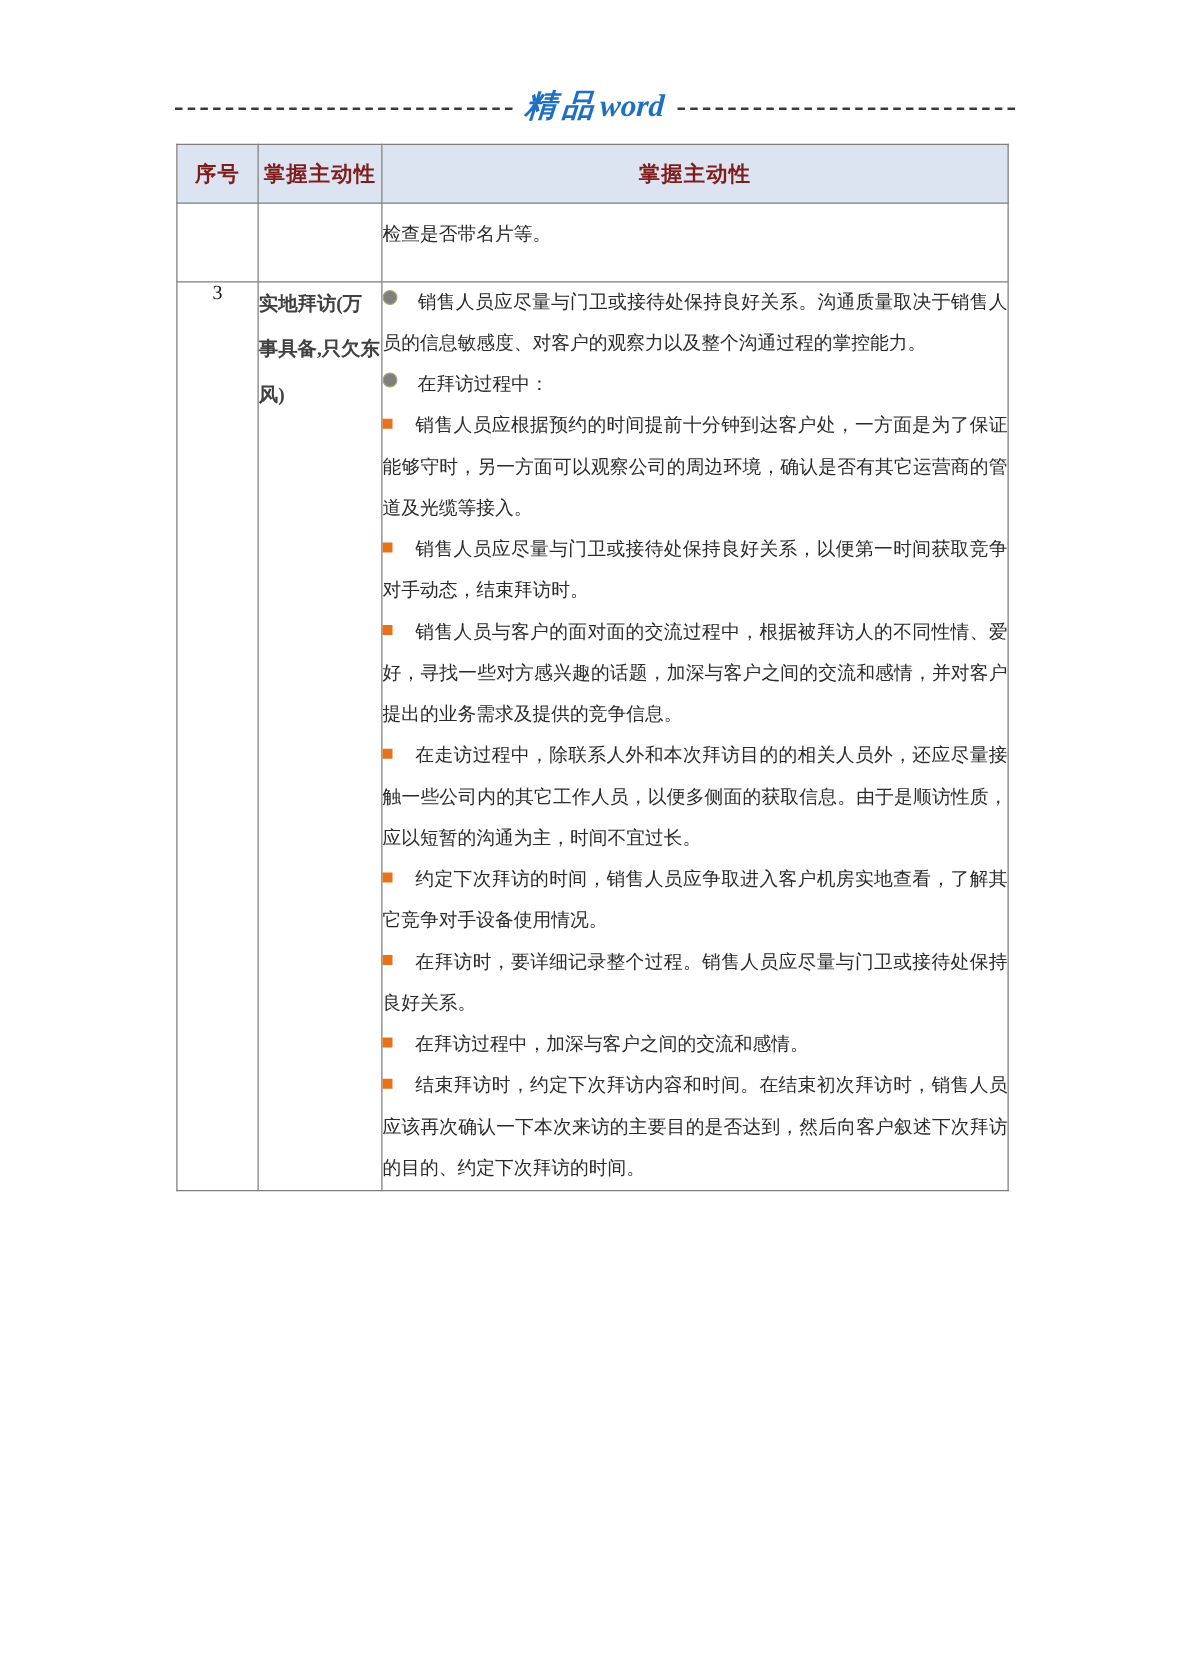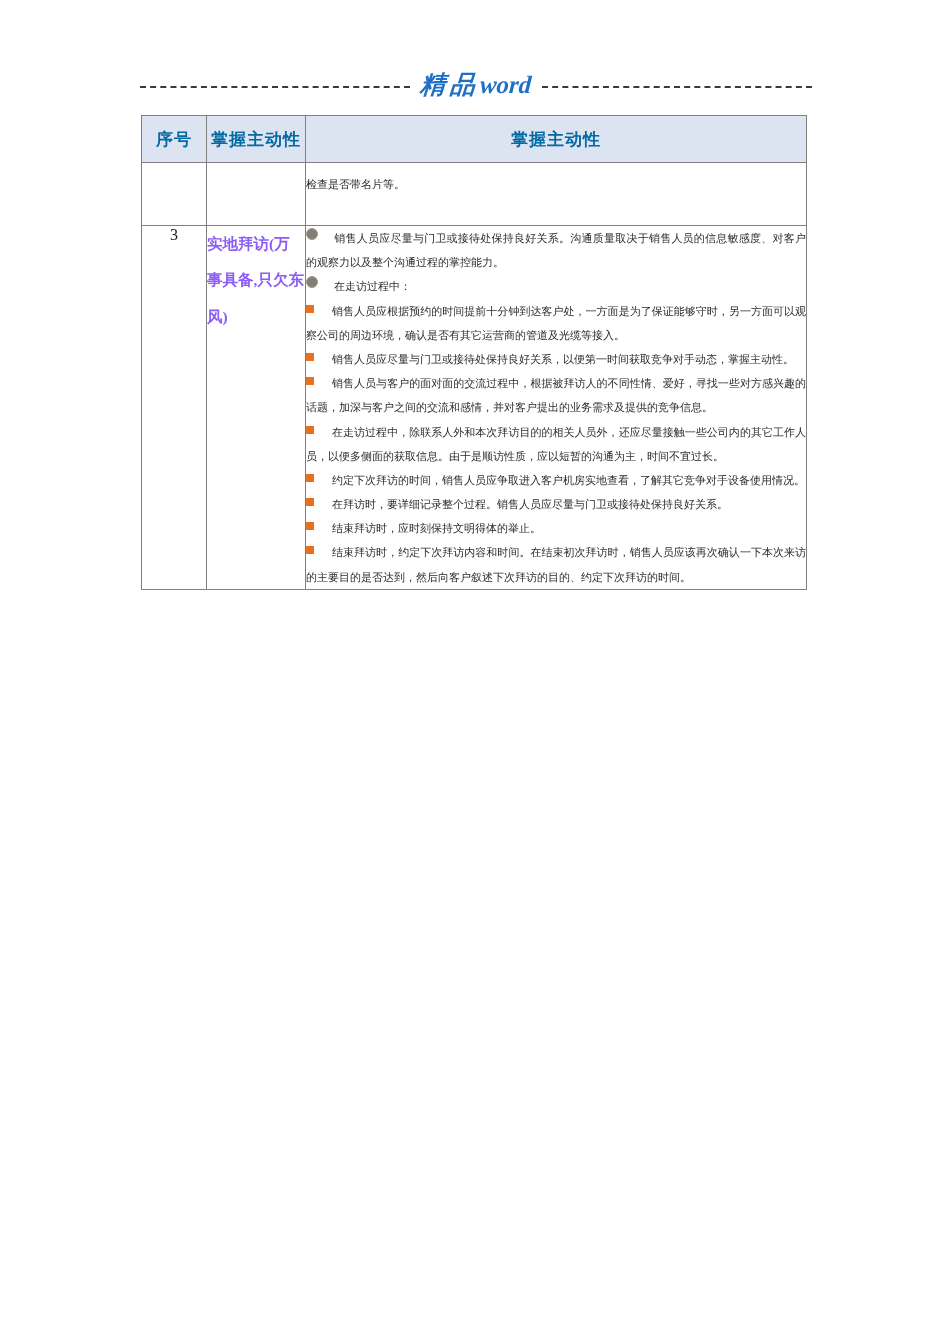--- a/index.html
+++ b/index.html
@@ -77,43 +77,43 @@
   col.c3 { width: 501px; }
 
   .hdr-row th {
     background: #dce4f2;
     height: 46px;
     text-align: center;
     vertical-align: middle;
     font-size: 17px;
     font-weight: bold;
     font-family: "Liberation Serif", "DejaVu Serif", serif;
-    color: #0369a1;
+    color: #7f1d1d;
     letter-spacing: 1px;
   }
 
   .cell-num {
     text-align: center;
     vertical-align: middle;
     font-size: 16px;
     color: #1a1a1a;
   }
   .cell-key {
     vertical-align: middle;
     font-size: 15.5px;
     font-weight: bold;
     line-height: 2.35;
-    color: #8b5cf6;
+    color: #404040;
     padding: 0 6px 0 8px;
     letter-spacing: 0px;
     word-break: break-all;
   }
   .cell-body {
     padding: 10px 14px 12px 10px;
-    font-size: 11px;
+    font-size: 15px;
     line-height: 2.2;
     color: #2b2b2b;
     text-align: justify;
     text-justify: inter-ideograph;
   }
   .row-short .cell-body {
     padding-top: 9px;
     padding-bottom: 9px;
     height: 44px;
   }
@@ -186,49 +186,49 @@
       <tr>
         <td class="cell-num">3</td>
         <td class="cell-key">实地拜访(万事具备,只欠东风)</td>
         <td class="cell-body">
 
           <div class="para">
             <span class="mark-disc"></span><span class="bullet-text">销售人员应尽量与门卫或接待处保持良好关系。沟通质量取决于销售人员的信息敏感度、对客户的观察力以及整个沟通过程的掌控能力。</span>
           </div>
 
           <div class="para">
-            <span class="mark-disc"></span><span class="bullet-text">在走访过程中：</span>
+            <span class="mark-disc"></span><span class="bullet-text">在拜访过程中：</span>
           </div>
 
           <div class="para">
             <span class="mark-square"></span><span class="bullet-text">销售人员应根据预约的时间提前十分钟到达客户处，一方面是为了保证能够守时，另一方面可以观察公司的周边环境，确认是否有其它运营商的管道及光缆等接入。</span>
           </div>
 
           <div class="para">
-            <span class="mark-square"></span><span class="bullet-text">销售人员应尽量与门卫或接待处保持良好关系，以便第一时间获取竞争对手动态，掌握主动性。</span>
+            <span class="mark-square"></span><span class="bullet-text">销售人员应尽量与门卫或接待处保持良好关系，以便第一时间获取竞争对手动态，结束拜访时。</span>
           </div>
 
           <div class="para">
             <span class="mark-square"></span><span class="bullet-text">销售人员与客户的面对面的交流过程中，根据被拜访人的不同性情、爱好，寻找一些对方感兴趣的话题，加深与客户之间的交流和感情，并对客户提出的业务需求及提供的竞争信息。</span>
           </div>
 
           <div class="para">
             <span class="mark-square"></span><span class="bullet-text">在走访过程中，除联系人外和本次拜访目的的相关人员外，还应尽量接触一些公司内的其它工作人员，以便多侧面的获取信息。由于是顺访性质，应以短暂的沟通为主，时间不宜过长。</span>
           </div>
 
           <div class="para">
             <span class="mark-square"></span><span class="bullet-text">约定下次拜访的时间，销售人员应争取进入客户机房实地查看，了解其它竞争对手设备使用情况。</span>
           </div>
 
           <div class="para">
             <span class="mark-square"></span><span class="bullet-text">在拜访时，要详细记录整个过程。销售人员应尽量与门卫或接待处保持良好关系。</span>
           </div>
 
           <div class="para">
-            <span class="mark-square"></span><span class="bullet-text">结束拜访时，应时刻保持文明得体的举止。</span>
+            <span class="mark-square"></span><span class="bullet-text">在拜访过程中，加深与客户之间的交流和感情。</span>
           </div>
 
           <div class="para">
             <span class="mark-square"></span><span class="bullet-text">结束拜访时，约定下次拜访内容和时间。在结束初次拜访时，销售人员应该再次确认一下本次来访的主要目的是否达到，然后向客户叙述下次拜访的目的、约定下次拜访的时间。</span>
           </div>
 
         </td>
       </tr>
     </tbody>
   </table>

